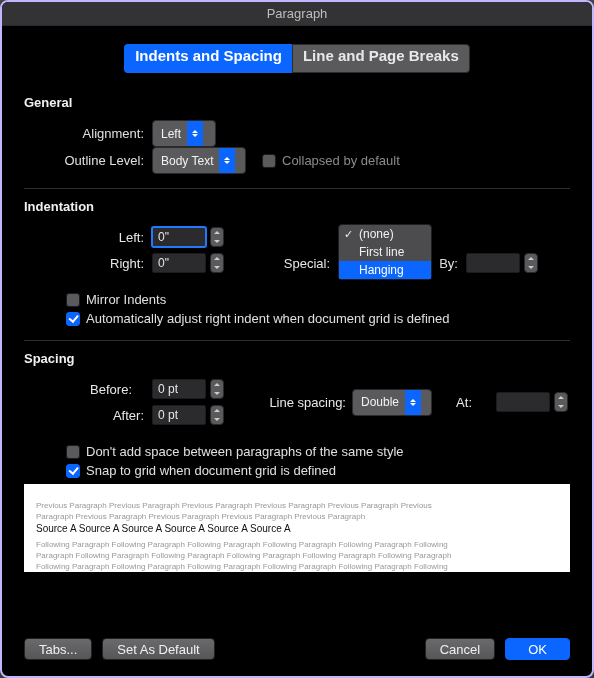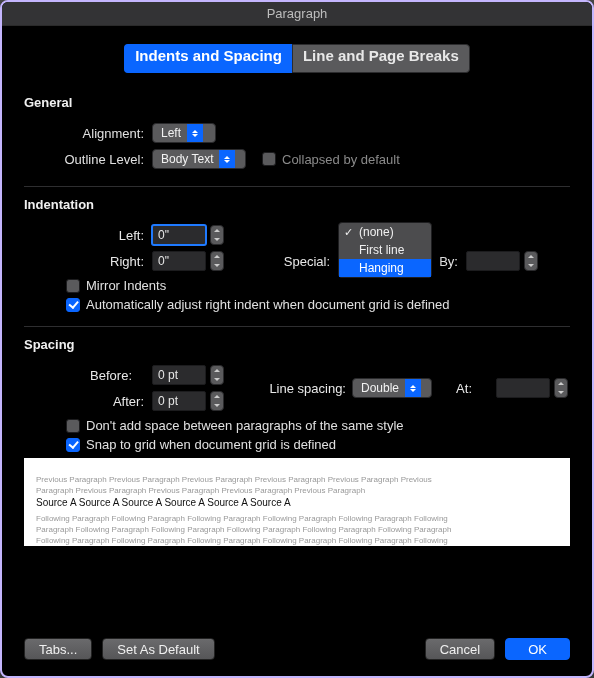--- a/index.html
+++ b/index.html
@@ -74,21 +74,21 @@
   }
   .lbl {
     width: 128px;
     text-align: right;
     padding-right: 8px;
     color: #e0e0e0;
   }
   .select {
     display: inline-flex;
     align-items: center;
-    height: 20px;
+    height: 27px;
     background: #5a5a5c;
     border: 1px solid #2a2a2c;
     border-radius: 4px;
     overflow: hidden;
     cursor: pointer;
   }
   .select .sel-text { padding: 0 6px 0 8px; font-size: 12px; color: #f2f2f2; }
   .select .sel-arrows {
     width: 16px;
     height: 100%;
@@ -179,21 +179,21 @@
     position: relative;
     cursor: pointer;
   }
   .dropdown-open .opt.checked::before {
     content: "✓";
     position: absolute; left: 5px; top: 0;
     font-size: 11px;
   }
   .dropdown-open .opt.hover { background: #0a66ff; color:#fff; }
 
-  .cb-row { display:flex; align-items:center; padding-left: 42px; margin-top: 4px; }
+  .cb-row { display:flex; align-items:center; padding-left: 42px; margin-top: 16px; }
   .cb-row + .cb-row { margin-top: 4px; }
 
   .spacing-grid {
     display: grid;
     grid-template-columns: 128px 90px 110px 104px 40px 72px;
     grid-template-rows: 26px 26px;
     align-items: center;
   }
 
   .preview {

